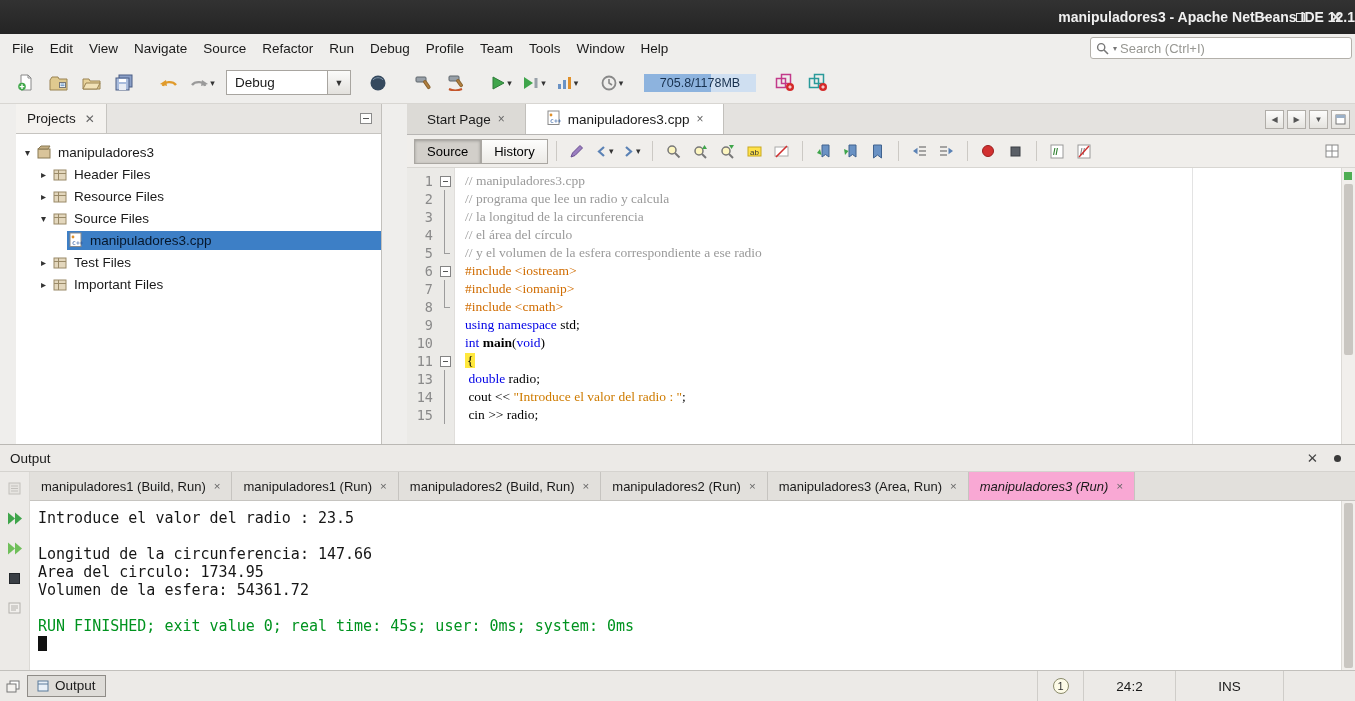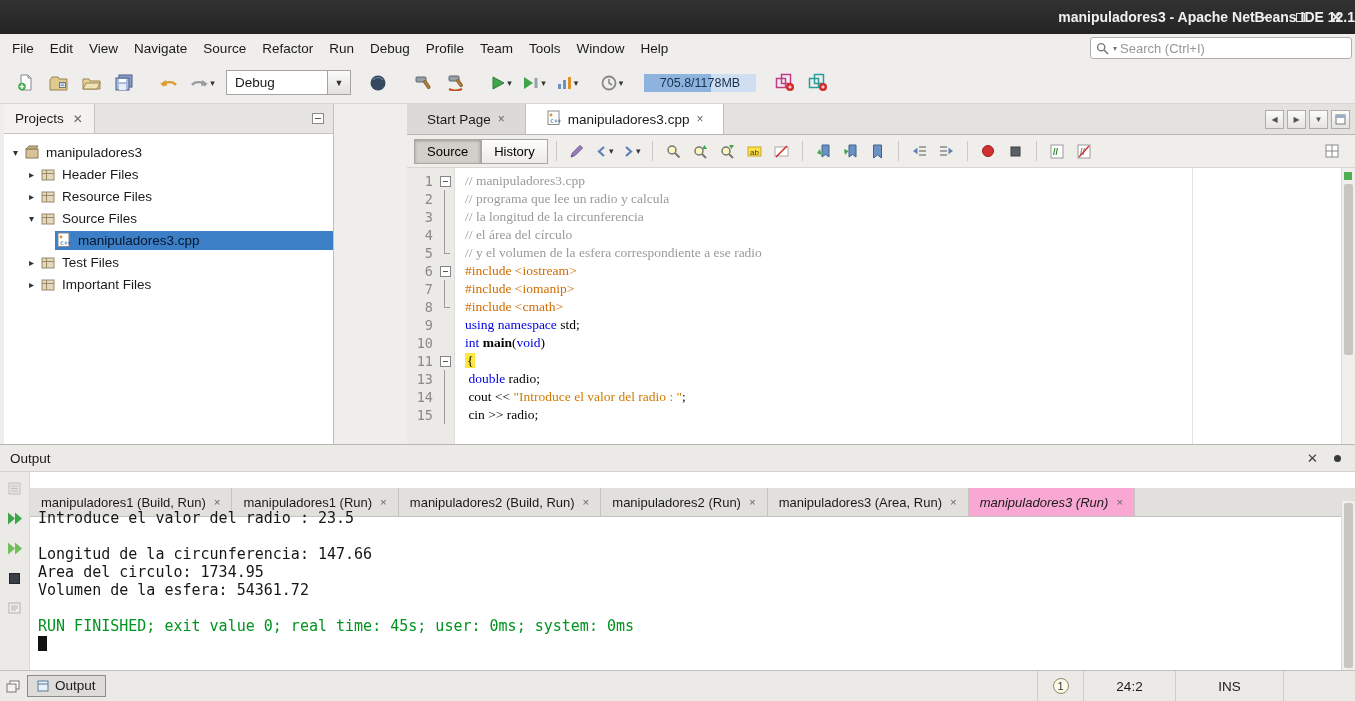--- a/index.html
+++ b/index.html
@@ -22,21 +22,21 @@
   .toolbar{position:absolute;top:62px;left:0;right:0;height:42px;border-bottom:1px solid #d8d6d2;display:flex;align-items:center;padding-left:10px;}
   .tbtn{height:32px;min-width:30px;display:flex;align-items:center;justify-content:center;background:none;border:none;margin-right:3px;}
   .tsep{width:12px;}
   .drop{font-size:9px;color:#333;margin-left:1px;}
   .combo{display:flex;margin:0 12px 0 6px;}
   .combo-value{width:102px;height:25px;border:1px solid #a8a5a0;background:#fff;display:flex;align-items:center;padding-left:8px;}
   .combo-btn{width:23px;height:25px;border:1px solid #a8a5a0;border-left:none;background:linear-gradient(#fbfbfa,#e3e1dd);display:flex;align-items:center;justify-content:center;font-size:9px;color:#333;}
   .memory{width:112px;height:18px;margin:0 14px;background:linear-gradient(90deg,#8db3de 0,#8db3de 60%,#cfdff1 60%);display:flex;align-items:center;justify-content:center;font-size:12.5px;color:#17304e;}
 
   
-  .projects{position:absolute;top:104px;left:4px;width:330px;height:340px;background:#fff;border-right:1px solid #c2c0bc;}
+  .projects{position:absolute;top:104px;left:16px;width:366px;height:340px;background:#fff;border-right:1px solid #c2c0bc;}
   .proj-head{height:30px;background:#e7e5e2;border-bottom:1px solid #c6c4c0;display:flex;align-items:center;}
   .proj-tab{height:100%;display:flex;align-items:center;gap:9px;padding:0 11px;background:#f4f2ef;border-right:1px solid #c6c4c0;}
   .proj-tab .tx{color:#666;font-size:12px;}
   .proj-min{margin-left:auto;margin-right:9px;width:12px;height:11px;border:1px solid #8a8a8a;position:relative;background:#fdfdfc;}
   .proj-min::after{content:'';position:absolute;left:2px;right:2px;top:4px;height:1px;background:#555;}
   .tree{padding-top:7px;}
   .trow{display:flex;align-items:center;height:22px;}
   .texp{width:15px;text-align:center;font-size:10px;color:#333;flex:0 0 auto;}
   .rowsel{display:flex;align-items:center;flex:1;height:19px;}
   .trow.selected .rowsel{background:#3d7fc6;}
@@ -85,21 +85,21 @@
 
   
   .output{position:absolute;top:444px;left:0;right:0;height:226px;background:#fff;border-top:1px solid #bab8b4;}
   .out-head{height:27px;background:#eceae7;border-bottom:1px solid #d5d3cf;display:flex;align-items:center;padding:0 10px;}
   .out-head-right{margin-left:auto;display:flex;align-items:center;gap:16px;color:#444;padding-right:4px;}
   .out-dot{width:7px;height:7px;border-radius:50%;background:#3a3a3a;}
   .out-body{position:absolute;top:27px;left:0;right:0;bottom:0;display:flex;}
   .out-strip{width:30px;background:#eceae7;border-right:1px solid #dcdad6;display:flex;flex-direction:column;align-items:center;padding-top:5px;gap:8px;flex:0 0 auto;}
   .obtn{width:22px;height:22px;display:flex;align-items:center;justify-content:center;background:none;border:none;}
   .out-main{flex:1;position:relative;}
-  .out-tabs{height:29px;background:#e2e0dc;border-bottom:1px solid #c6c4c0;display:flex;margin-top:16px;}
+  .out-tabs{height:29px;background:#e2e0dc;border-bottom:1px solid #c6c4c0;display:flex;}
   .otab{display:flex;align-items:center;gap:8px;padding:0 11px;background:#e2e0dc;border-right:1px solid #c6c4c0;font-size:13px;}
   .otab.active{background:#f9a8d4;font-style:italic;}
   .otab .tx{color:#666;font-size:11.5px;}
   .out-text{position:absolute;top:29px;left:0;right:14px;bottom:0;padding:8px 8px;font-family:"DejaVu Sans Mono","Liberation Mono",monospace;font-size:15px;line-height:18px;color:#161616;}
   .out-line{min-height:18px;white-space:pre;}
   .out-line.success{color:#00931f;}
   .cursor{display:inline-block;width:9px;height:15px;background:#111;vertical-align:-2px;}
   .out-scroll{position:absolute;right:0;top:29px;bottom:0;width:14px;background:#f1efec;border-left:1px solid #dcdad6;}
   .out-scroll .vthumb{top:2px;bottom:2px;}
 

